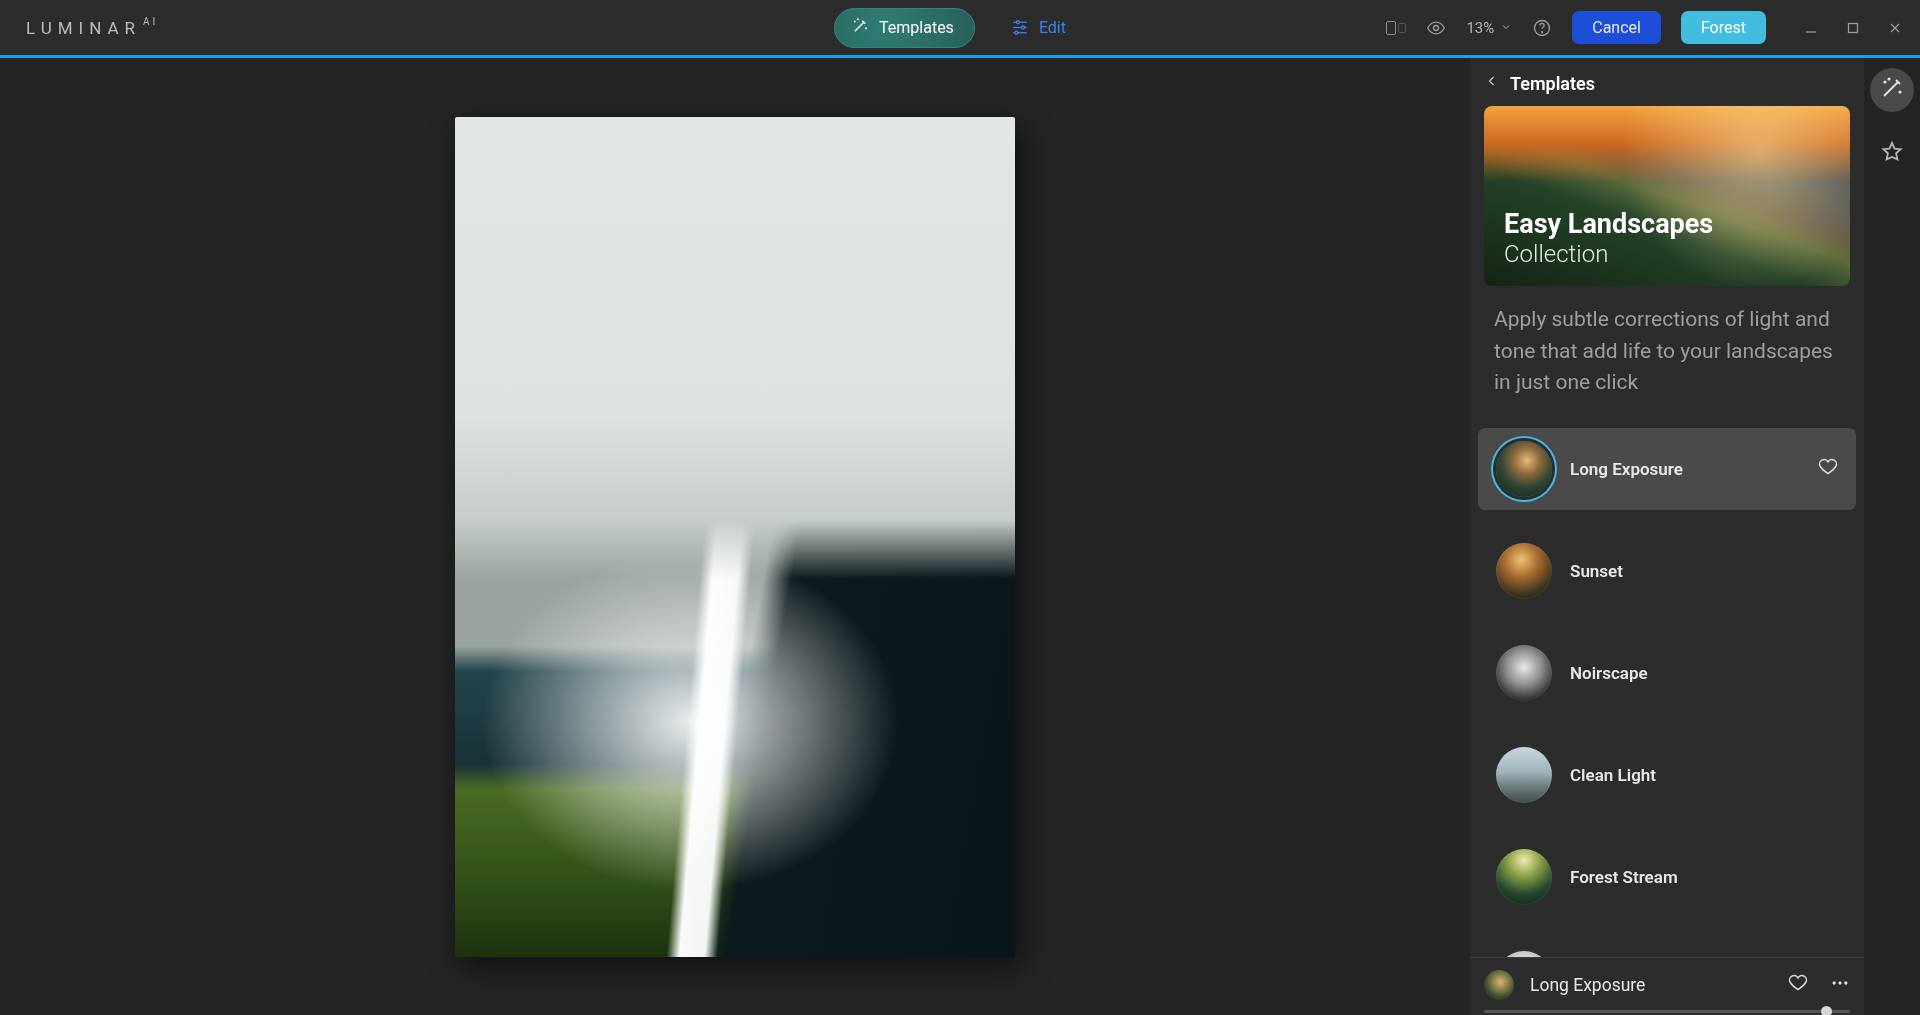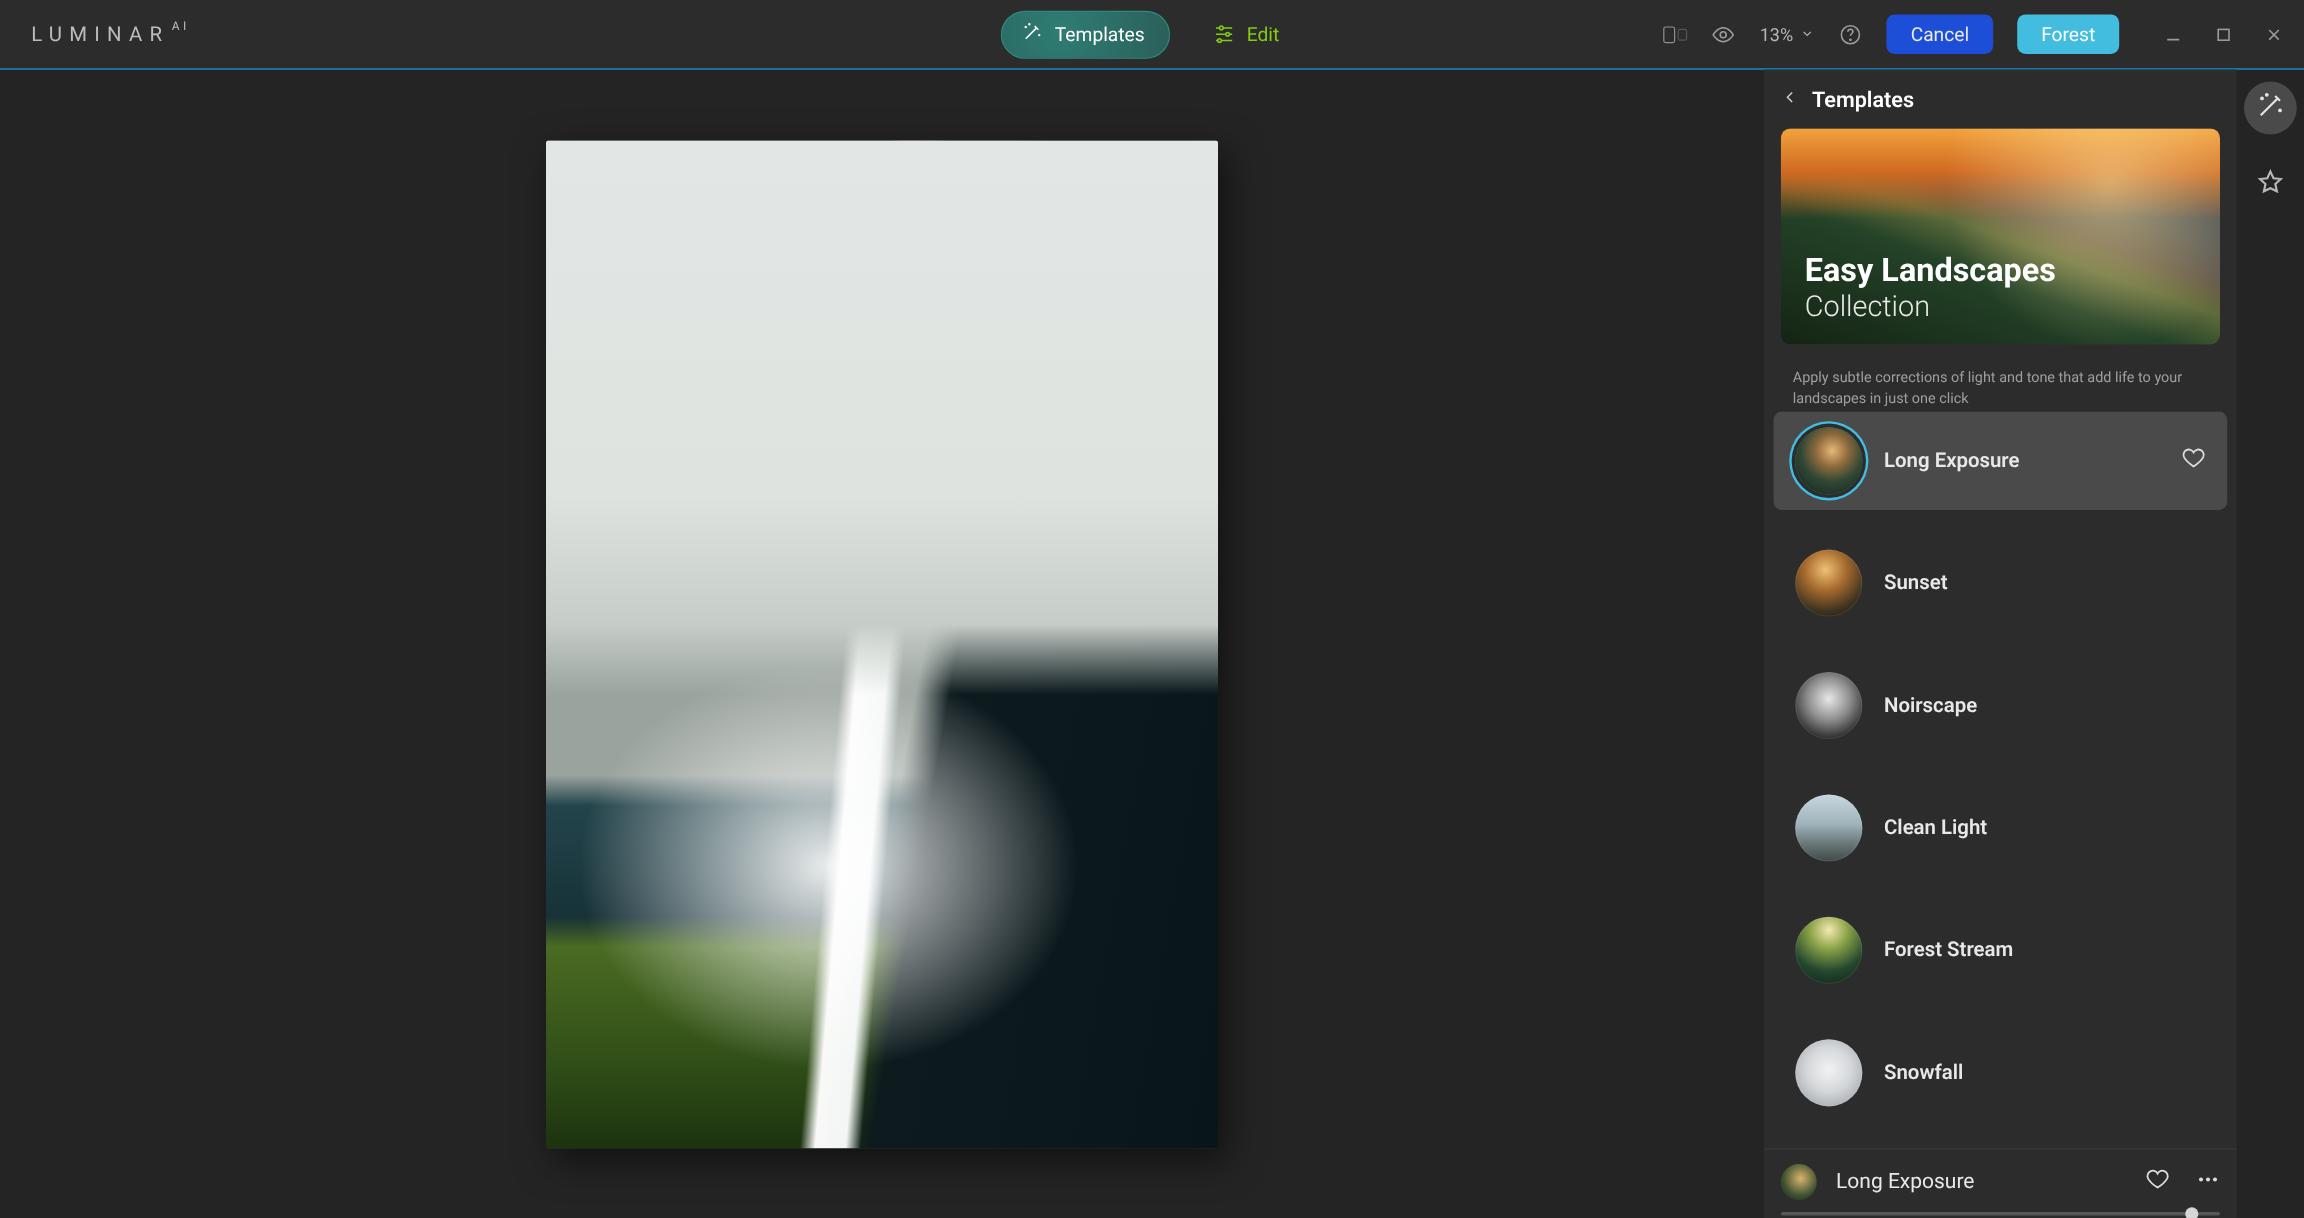--- a/index.html
+++ b/index.html
@@ -6,36 +6,36 @@
   body { background: #242424; color: #fff; width: 1920px; height: 1015px; overflow: hidden; display:flex; flex-direction:column; transform-origin: top left; }
   
 
   
   .topbar {
     height: 58px;
     background: #2c2c2c;
     display: flex;
     align-items: center;
     padding: 0 18px 0 26px;
-    border-bottom: 1px solid #0ea5e9;
+    border-bottom: 3px solid #0ea5e9;
     position:relative;
   }
   .logo { letter-spacing: 6px; font-size: 17px; color: #bcbcbc; font-weight: 400; display:flex; align-items:center;}
   .logo sup { font-size: 10px; letter-spacing: 3px; margin-left: 2px; top:-6px; position:relative;}
   .top-center {
     position:absolute; left:50%; transform:translateX(-50%);
     display:flex; gap:20px; align-items:center;
   }
   .pill {
     display:flex; align-items:center; gap:10px;
     padding: 8px 20px 8px 16px;
     border-radius: 22px;
     font-size:16px;
     cursor:pointer;
-    color:#84cc16;
+    color:#3b82f6;
   }
   .pill.active {
     color:#fff;
     border:1px solid #2e8a7f;
     background: radial-gradient(circle at 35% 40%, #2e7d74 0%, #2b5f5a 100%);
   }
   .pill svg { width:18px; height:18px; }
   .top-right { margin-left:auto; display:flex; align-items:center; gap:20px;text-align:center;}
   .icon-btn { color:#9c9c9c; display:flex; align-items:center; justify-content:center; cursor:pointer;}
   .icon-btn svg { width:20px; height:20px; }
@@ -105,23 +105,23 @@
       radial-gradient(circle at 75% 25%, rgba(255,230,160,0.55), rgba(0,0,0,0) 45%),
       linear-gradient(180deg, #f2a23c 0%, #d06a22 20%, rgba(0,0,0,0) 42%),
       linear-gradient(20deg, #142414 0%, #244328 38%, #5e6b3a 50%, rgba(0,0,0,0) 58%),
       linear-gradient(200deg, #2a2f38 0%, #4b4f52 30%, #6d5a3f 50%, #3d4428 70%);
   }
   .collection-text{ position:absolute; left:20px; bottom:18px;}
   .collection-text .title{ font-size:27px; font-weight:700;}
   .collection-text .sub{ font-size:24px; font-weight:300; color:#e9e9e9;}
 
   .collection-desc{
-    padding:18px 24px 2px 24px;
+    padding:18px 24px 29px 24px;
     color:#9f9f9f;
-    font-size:12px;
+    font-size:21px;
     line-height:1.5;
   }
 
   .template-list{
     flex:1; overflow:hidden;
     padding:0 8px;
     display:flex; flex-direction:column; gap: 0;
   }
   .template-item{
     display:flex; align-items:center; gap:18px;

